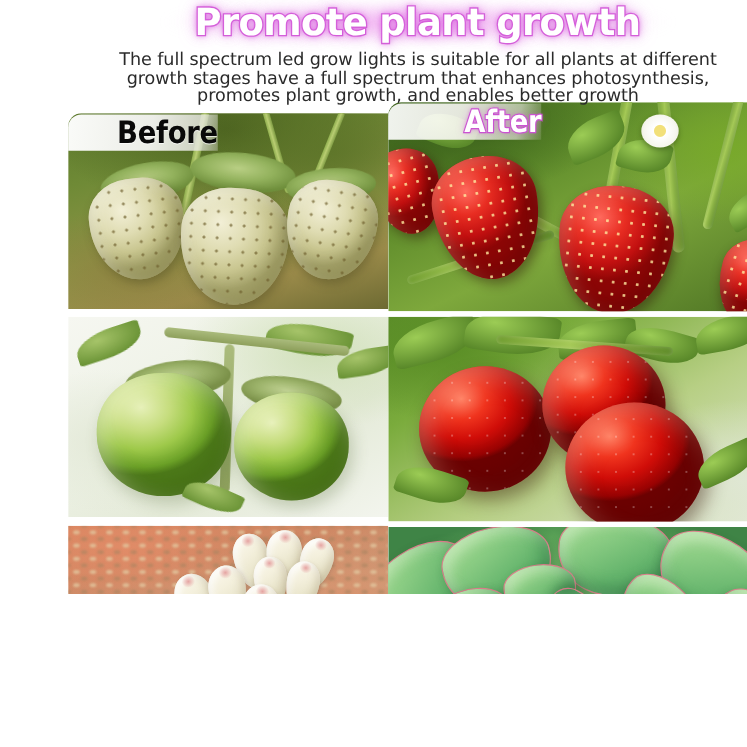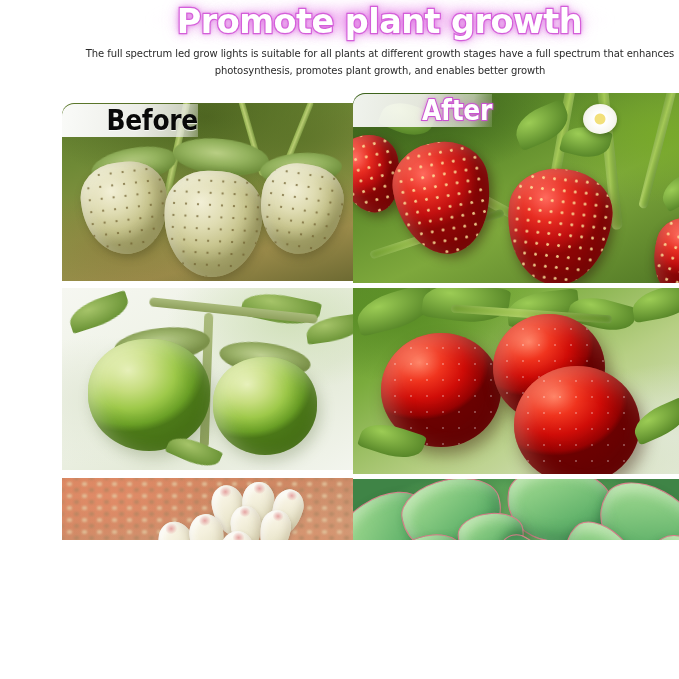--- a/index.html
+++ b/index.html
@@ -74,21 +74,21 @@
     white-space: nowrap;
   }
 
   .subtitle {
     position: absolute;
     left: 44px;
     top: 46px;
     width: 592px;
     text-align: center;
     font-family: "DejaVu Sans", sans-serif;
-    font-size: 10px;
+    font-size: 16px;
     line-height: 16.5px;
     color: #2a2a2a;
     letter-spacing: -0.08px;
   }
 
   
   .col {
     position: absolute;
   }
   .col-left  { left: 22px;  top: 103px; width: 291px; }

